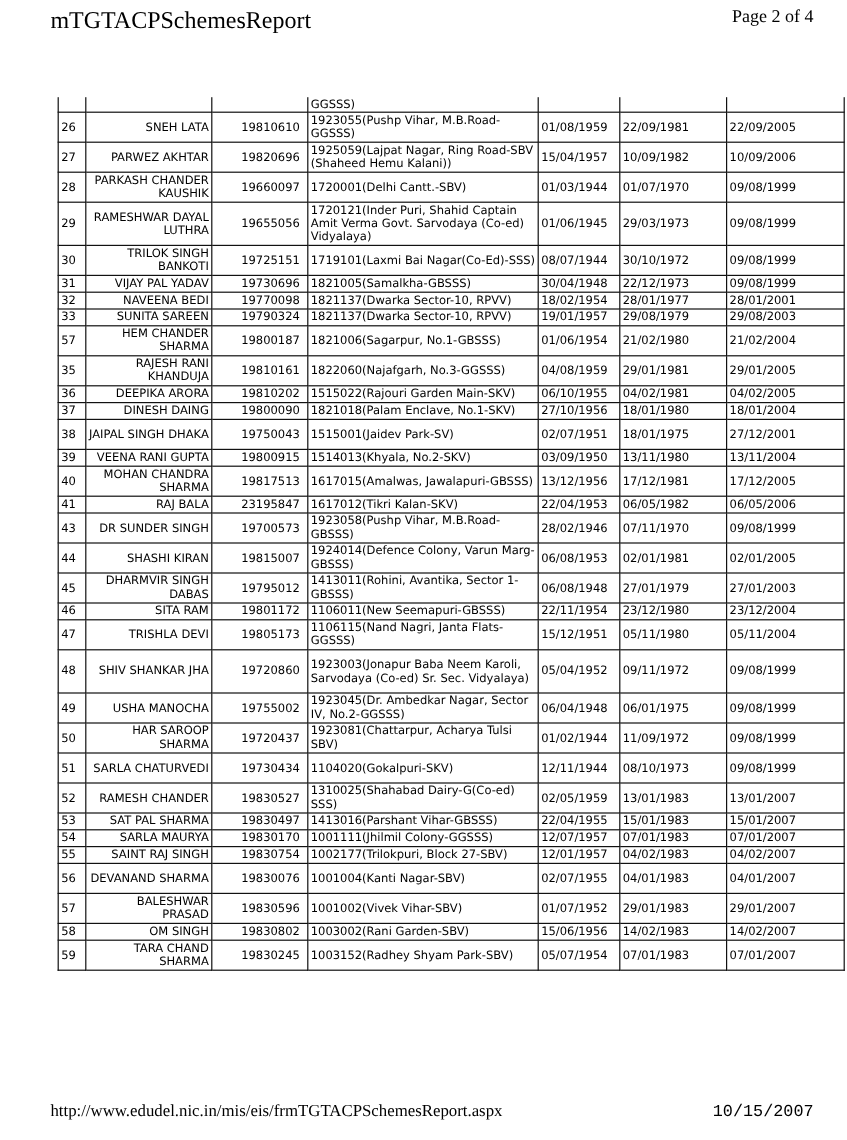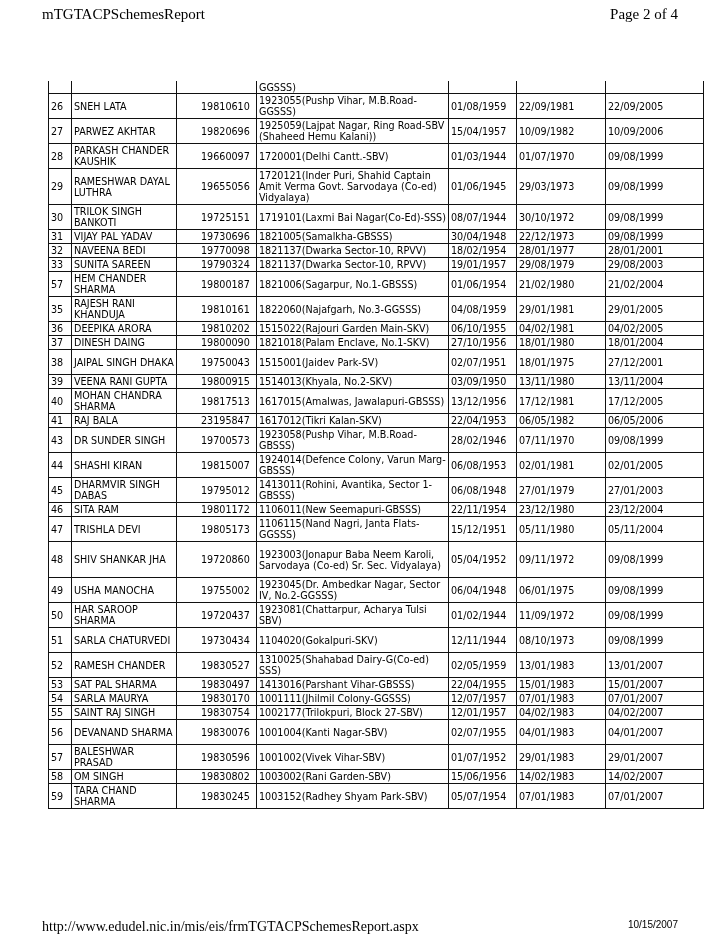--- a/index.html
+++ b/index.html
@@ -1,25 +1,25 @@
 <!DOCTYPE html>
 <html><head>
 <meta charset="utf-8">
 <style>
   html, body { margin:0; padding:0; background:#fff; }
   body { width:706px; height:950px; position:relative; overflow:hidden; color:#000; }
-  .hdr-left { position:absolute; left:42px; top:6px; font-family:"Liberation Serif", serif; font-size:15px; }
+  .hdr-left { position:absolute; left:42px; top:6px; font-family:"Liberation Serif", serif; font-size:20px; }
   .hdr-right { position:absolute; right:28px; top:6px; font-family:"Liberation Serif", serif; font-size:15px; }
   .ftr-left { position:absolute; left:42px; top:919px; font-family:"Liberation Serif", serif; font-size:14px; }
-  .ftr-right { position:absolute; right:28px; top:919px; font-family:Liberation Sans, sans-serif; font-size:10px; }
+  .ftr-right { position:absolute; right:28px; top:919px; font-family:Liberation Mono, monospace; font-size:14px; }
   table { position:absolute; left:48px; top:81px; border-collapse:collapse; table-layout:fixed; width:628px;
           font-family:"DejaVu Sans", sans-serif; font-size:9.6px; }
   td { border:1px solid #111; padding:0 2px; vertical-align:middle; line-height:11px; overflow:hidden; }
   td.sn { width:18px; }
-  td.nm { width:100px; }
+  td.nm { width:100px;text-align:right; }
   td.id { width:53px;padding-left:24px; }
   td.sc { width:187px; }
   td.d1 { width:63px; }
   td.d2 { width:84px; }
   td.d3 { width:93px; }
   tr.first td { height:12px; border-top:none; }
   tr.h1 td { height:13px; }
   tr.h2 td { height:24px; }
   tr.h3 td { height:35px; }
 </style>

